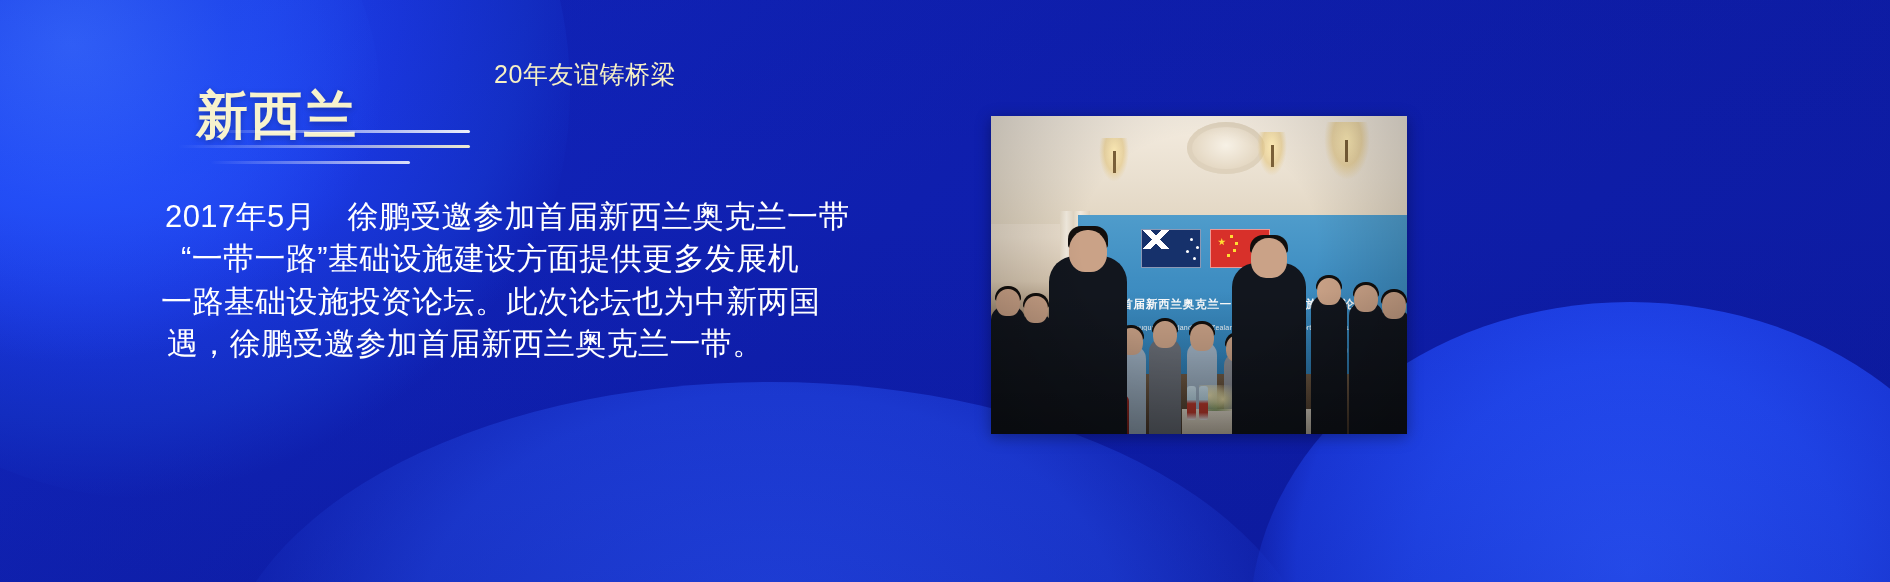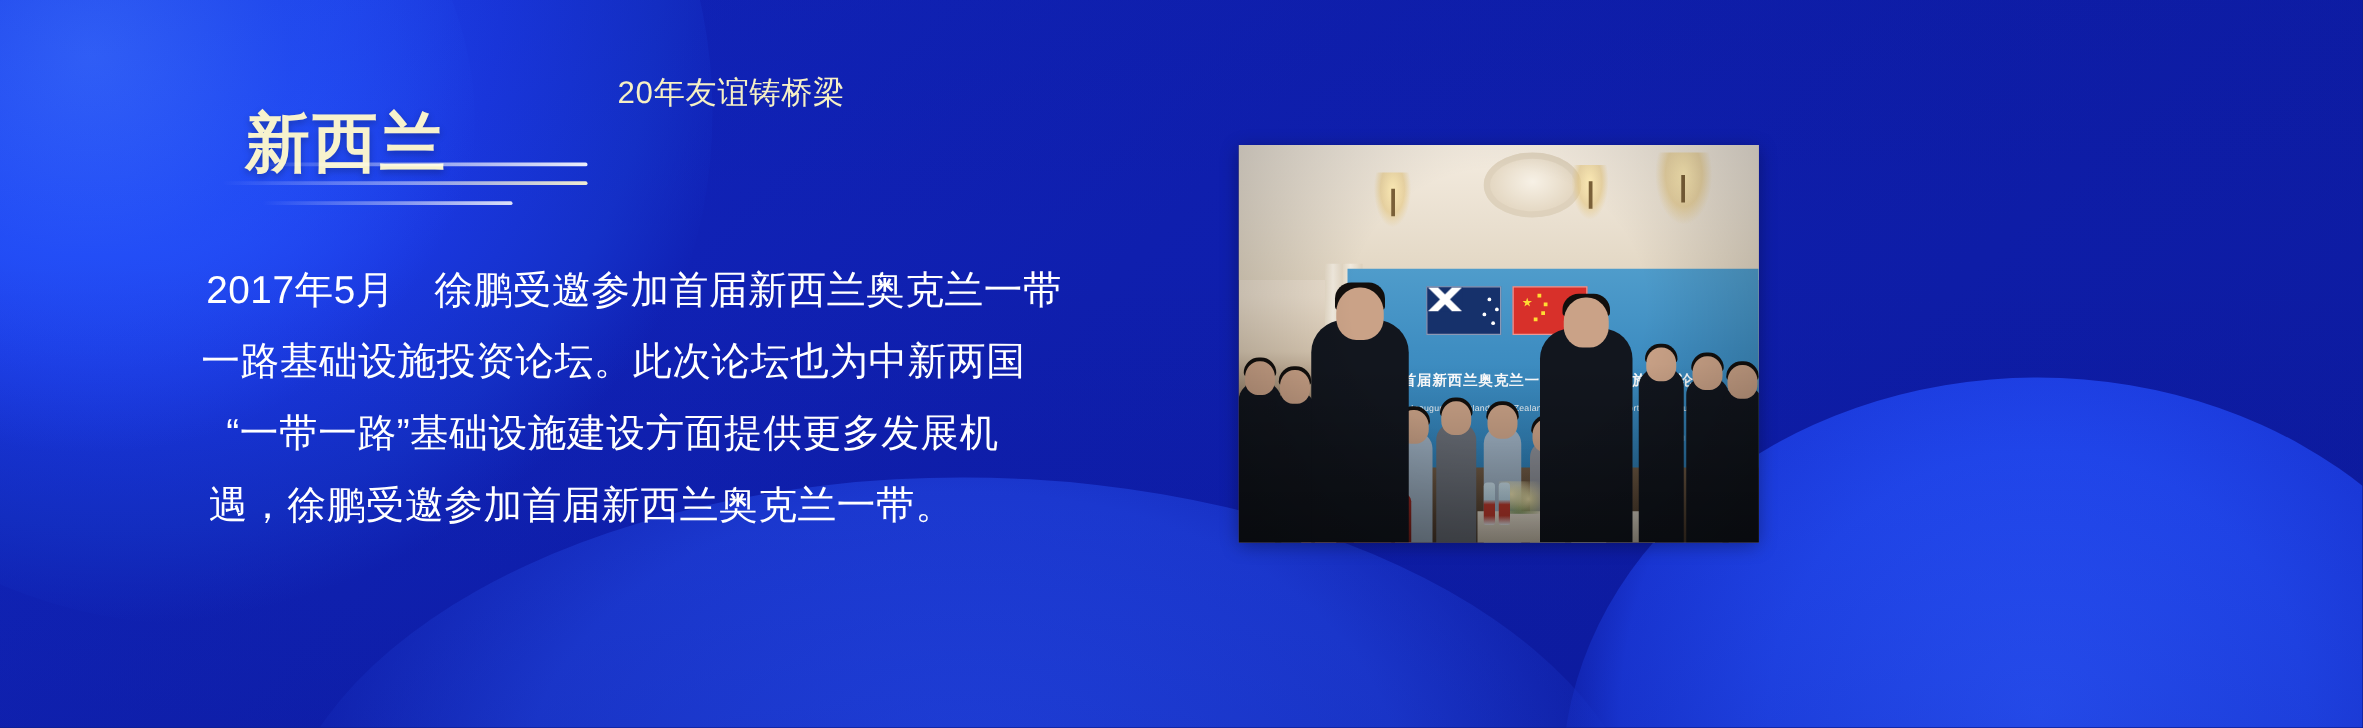--- a/index.html
+++ b/index.html
@@ -164,21 +164,21 @@
     line-height: 1.1;
     letter-spacing: 1px;
     margin-bottom: 4px;
   }
   .paragraph {
     font-size: 31px;
     line-height: 1.37;
     font-weight: 400;
     letter-spacing: .4px;
   }
-  .para-line { white-space: nowrap; margin-top: 15px; }
+  .para-line { white-space: nowrap; }
   .para-line.l1 { text-indent: 0px; }
   .para-line.l2 { text-indent: -4px; }
   .para-line.l3 { text-indent: 16px; }
   .para-line.l4 { text-indent: 2px; }
 
   
   .photo-frame {
     position: absolute;
     left: 991px;
     top: 116px;
@@ -375,22 +375,22 @@
     </div>
 
     <div class="subtitle-block">
       <div class="subtitle-line">20年友谊铸桥梁</div>
     </div>
   </div>
 
   <div class="body-block">
     <div class="paragraph">
       <div class="para-line l1">2017年5月　徐鹏受邀参加首届新西兰奥克兰一带</div>
+      <div class="para-line l3">“一带一路”基础设施建设方面提供更多发展机</div>
       <div class="para-line l2">一路基础设施投资论坛。此次论坛也为中新两国</div>
-      <div class="para-line l3">“一带一路”基础设施建设方面提供更多发展机</div>
       <div class="para-line l4">遇，徐鹏受邀参加首届新西兰奥克兰一带。</div>
     </div>
   </div>
 
   <div class="photo-frame">
     <div class="photo">
 
       <div class="ph-ceiling"></div>
       <div class="ph-medallion"></div>
       <div class="ph-sconce s1"></div>

